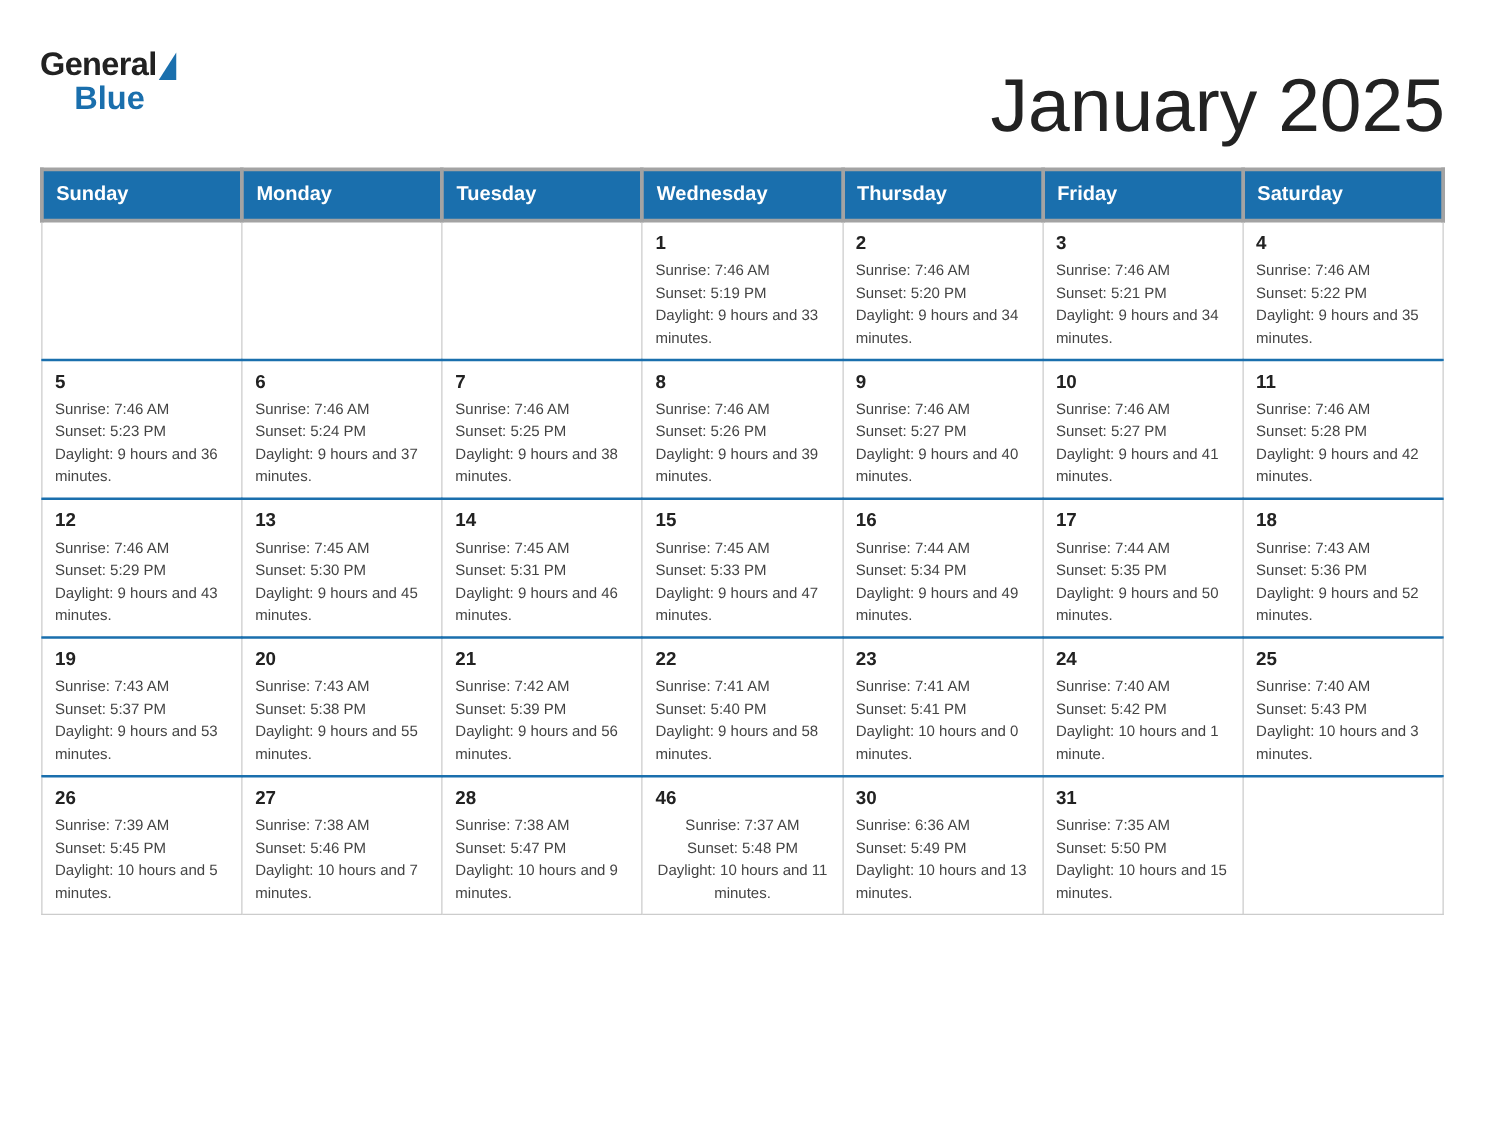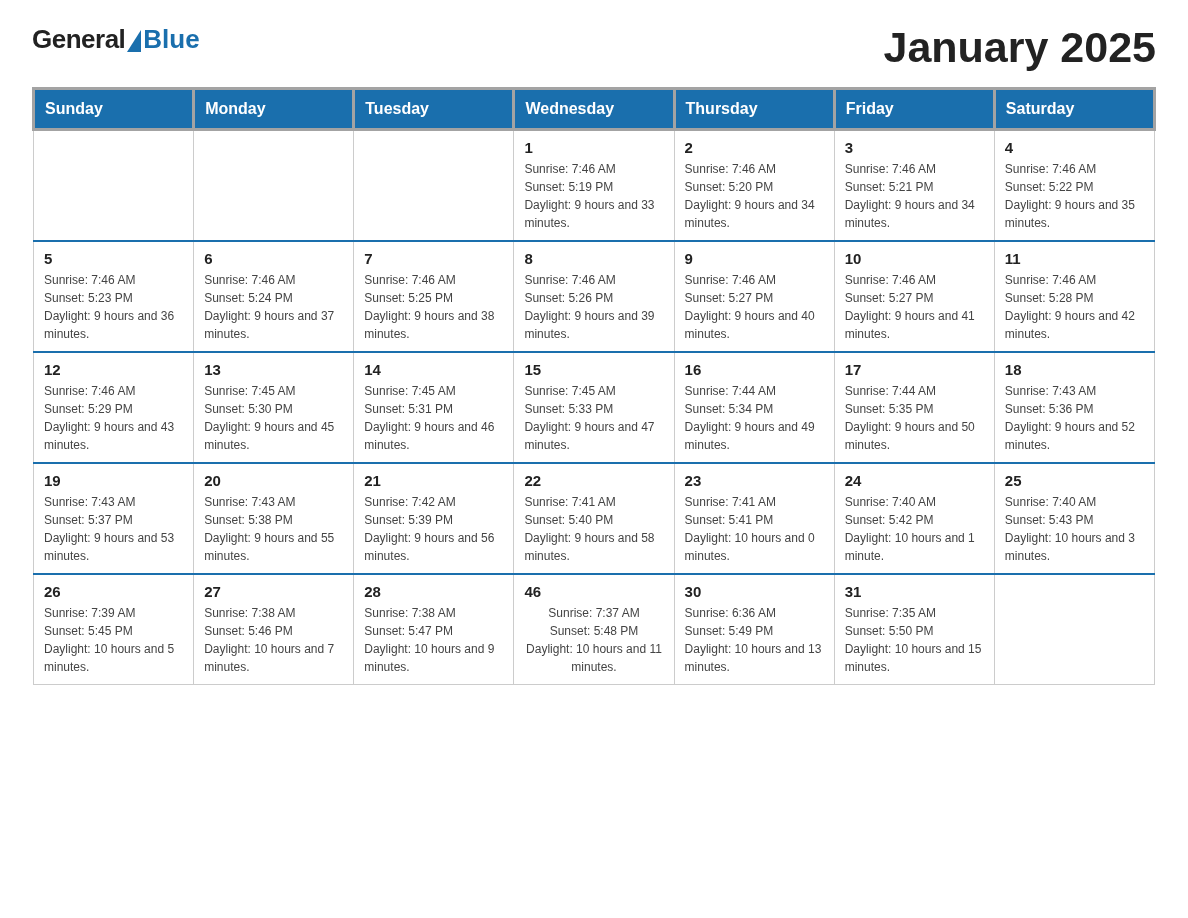--- a/index.html
+++ b/index.html
@@ -11,22 +11,23 @@
       min-height: 918px;
     }
     .header {
       display: flex;
       justify-content: space-between;
       align-items: flex-start;
       margin-bottom: 16px;
     }
     .logo {
       display: flex;
-      flex-direction: row;
-      align-items: flex-end;
+      flex-direction: column;
+      align-items: center;
+      margin-top: 12px;
     }
     .logo-top {
       display: flex;
       align-items: center;
     }
     .logo-general {
       font-size: 26px;
       font-weight: bold;
       color: #222;
       letter-spacing: -0.5px;
@@ -44,24 +45,25 @@
       font-size: 26px;
       font-weight: bold;
       color: #1a6fad;
       margin-top: -4px;
       margin-left: 2px;
     }
     .title-block {
       text-align: right;
     }
     .month-title {
-      font-size: 43px;
-      font-weight: bold;
+      font-size: 60px;
+      font-weight: normal;
       color: #222;
       line-height: 1.1;
+      margin-top: 28px;
     }
     .location {
       font-size: 20px;
       color: #333;
       margin-top: 4px;
     }
     .calendar {
       width: 100%;
       border-collapse: collapse;
       border: 1px solid #ccc;

